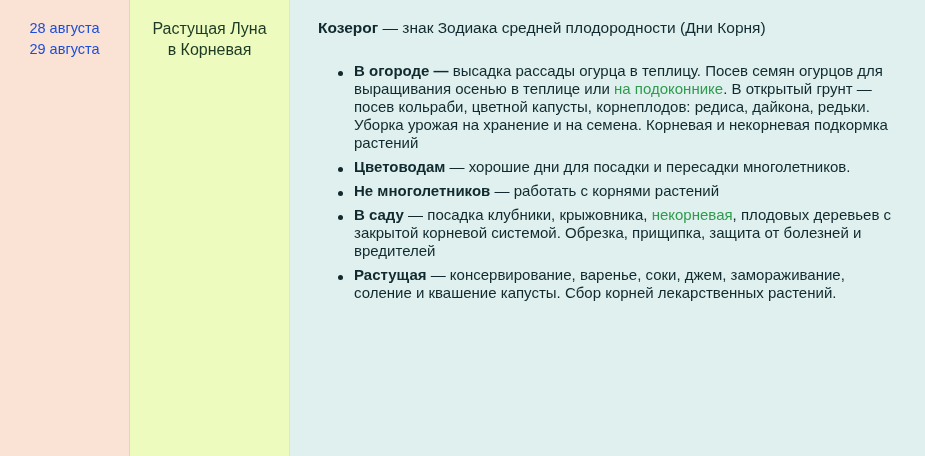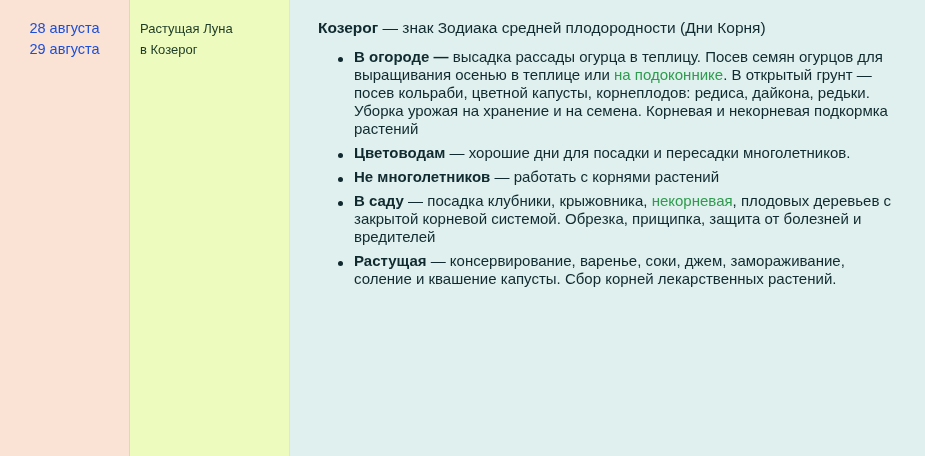--- a/index.html
+++ b/index.html
@@ -36,35 +36,35 @@
   .col-phase {
     width: 160px;
     flex: 0 0 160px;
     background: #eefbbf;
     padding: 18px 10px 0 10px;
     box-sizing: border-box;
     border-right: 1px solid #dfeeae;
   }
   .col-phase .phase-line {
     color: #1c3a24;
-    font-size: 13px;
+    font-size: 16px;
     line-height: 21px;
-    text-align: left;
+    text-align: center;
   }
   .col-desc {
     flex: 1 1 auto;
     background: #dff0ee;
     padding: 16px 28px 10px 22px;
     box-sizing: border-box;
     color: #102a2f;
     font-size: 15px;
     line-height: 23.5px;
   }
   .desc-title {
-    margin: 0 0 8px 0;
+    margin: 0 0 22px 0;
     padding-left: 6px;
     font-size: 15.5px;
     line-height: 24px;
   }
   .desc-title b {
     font-weight: bold;
   }
   ul.desc-list {
     margin: 0;
     padding: 0 0 0 26px;
@@ -99,21 +99,21 @@
 
 <div class="calendar-row">
 
   <div class="col-dates">
     <div class="date-line">28 августа</div>
     <div class="date-line">29 августа</div>
   </div>
 
   <div class="col-phase">
     <div class="phase-line">Растущая Луна</div>
-    <div class="phase-line">в Козерог</div>
+    <div class="phase-line">в Корневая</div>
   </div>
 
   <div class="col-desc">
     <p class="desc-title">
       <b>Козерог</b><span> — знак Зодиака средней плодородности (Дни Корня)</span>
     </p>
     <ul class="desc-list" id="rec-list">
         <li><span class="lead">В огороде —</span><span> высадка рассады огурца в теплицу. Посев семян огурцов для выращивания осенью в теплице или </span><span class="hl-green">на подоконнике</span><span>. В открытый грунт — посев кольраби, цветной капусты, корнеплодов: редиса, дайкона, редьки. Уборка урожая на хранение и на семена. Корневая и некорневая подкормка растений</span></li>
         <li><span class="lead">Цветоводам</span><span> — хорошие дни для посадки и пересадки многолетников.</span></li>
         <li><span class="lead">Не многолетников</span><span> — работать с корнями растений</span></li>

